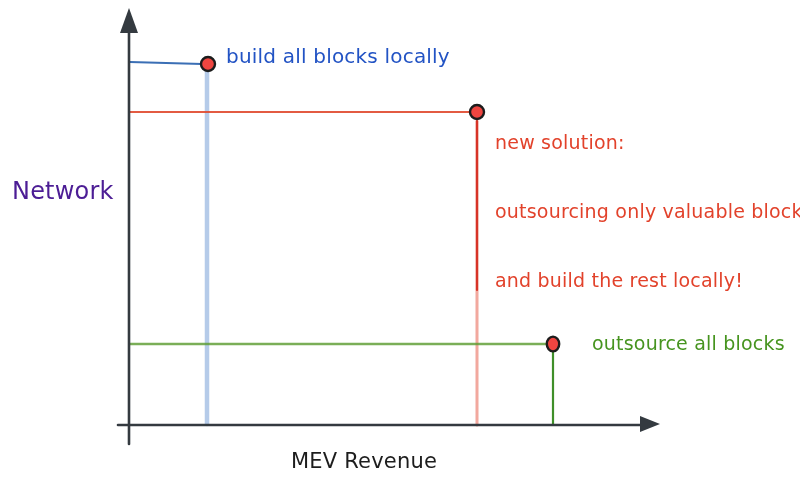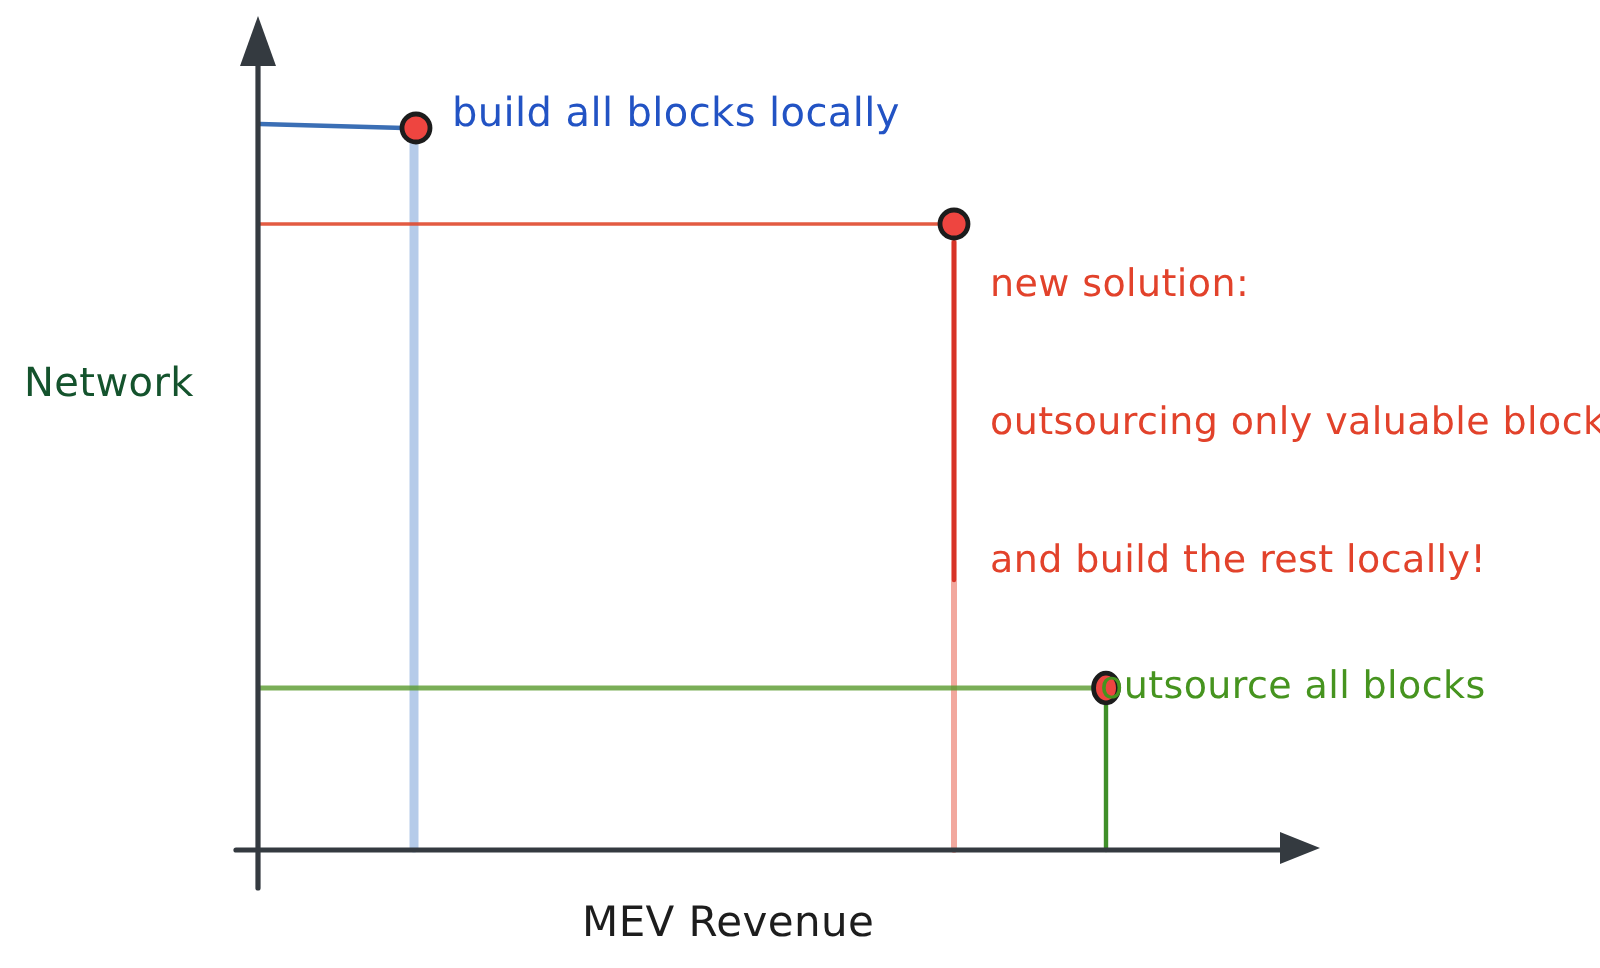--- a/index.html
+++ b/index.html
@@ -21,23 +21,23 @@
     top: 0;
   }
   .label {
     position: absolute;
     white-space: pre;
     letter-spacing: 0.2px;
   }
   .label-ylabel {
     left: 12px;
     top: 126px;
-    font-size: 20px;
+    font-size: 24px;
     line-height: 26px;
-    color: #14532d;
+    color: #4c1d95;
   }
   .label-xlabel {
     left: 291px;
     top: 449px;
     font-size: 21px;
     color: #1d1d1d;
   }
   .label-blue {
     left: 226px;
     top: 44px;
@@ -45,21 +45,21 @@
     color: #2253c4;
   }
   .label-red {
     left: 495px;
     top: 85px;
     font-size: 19px;
     line-height: 23px;
     color: #e2422b;
   }
   .label-green {
-    left: 550px;
+    left: 592px;
     top: 332px;
     font-size: 19px;
     color: #46941f;
   }
 </style>
 </head>
 <body>
 
 <div class="canvas">
 

